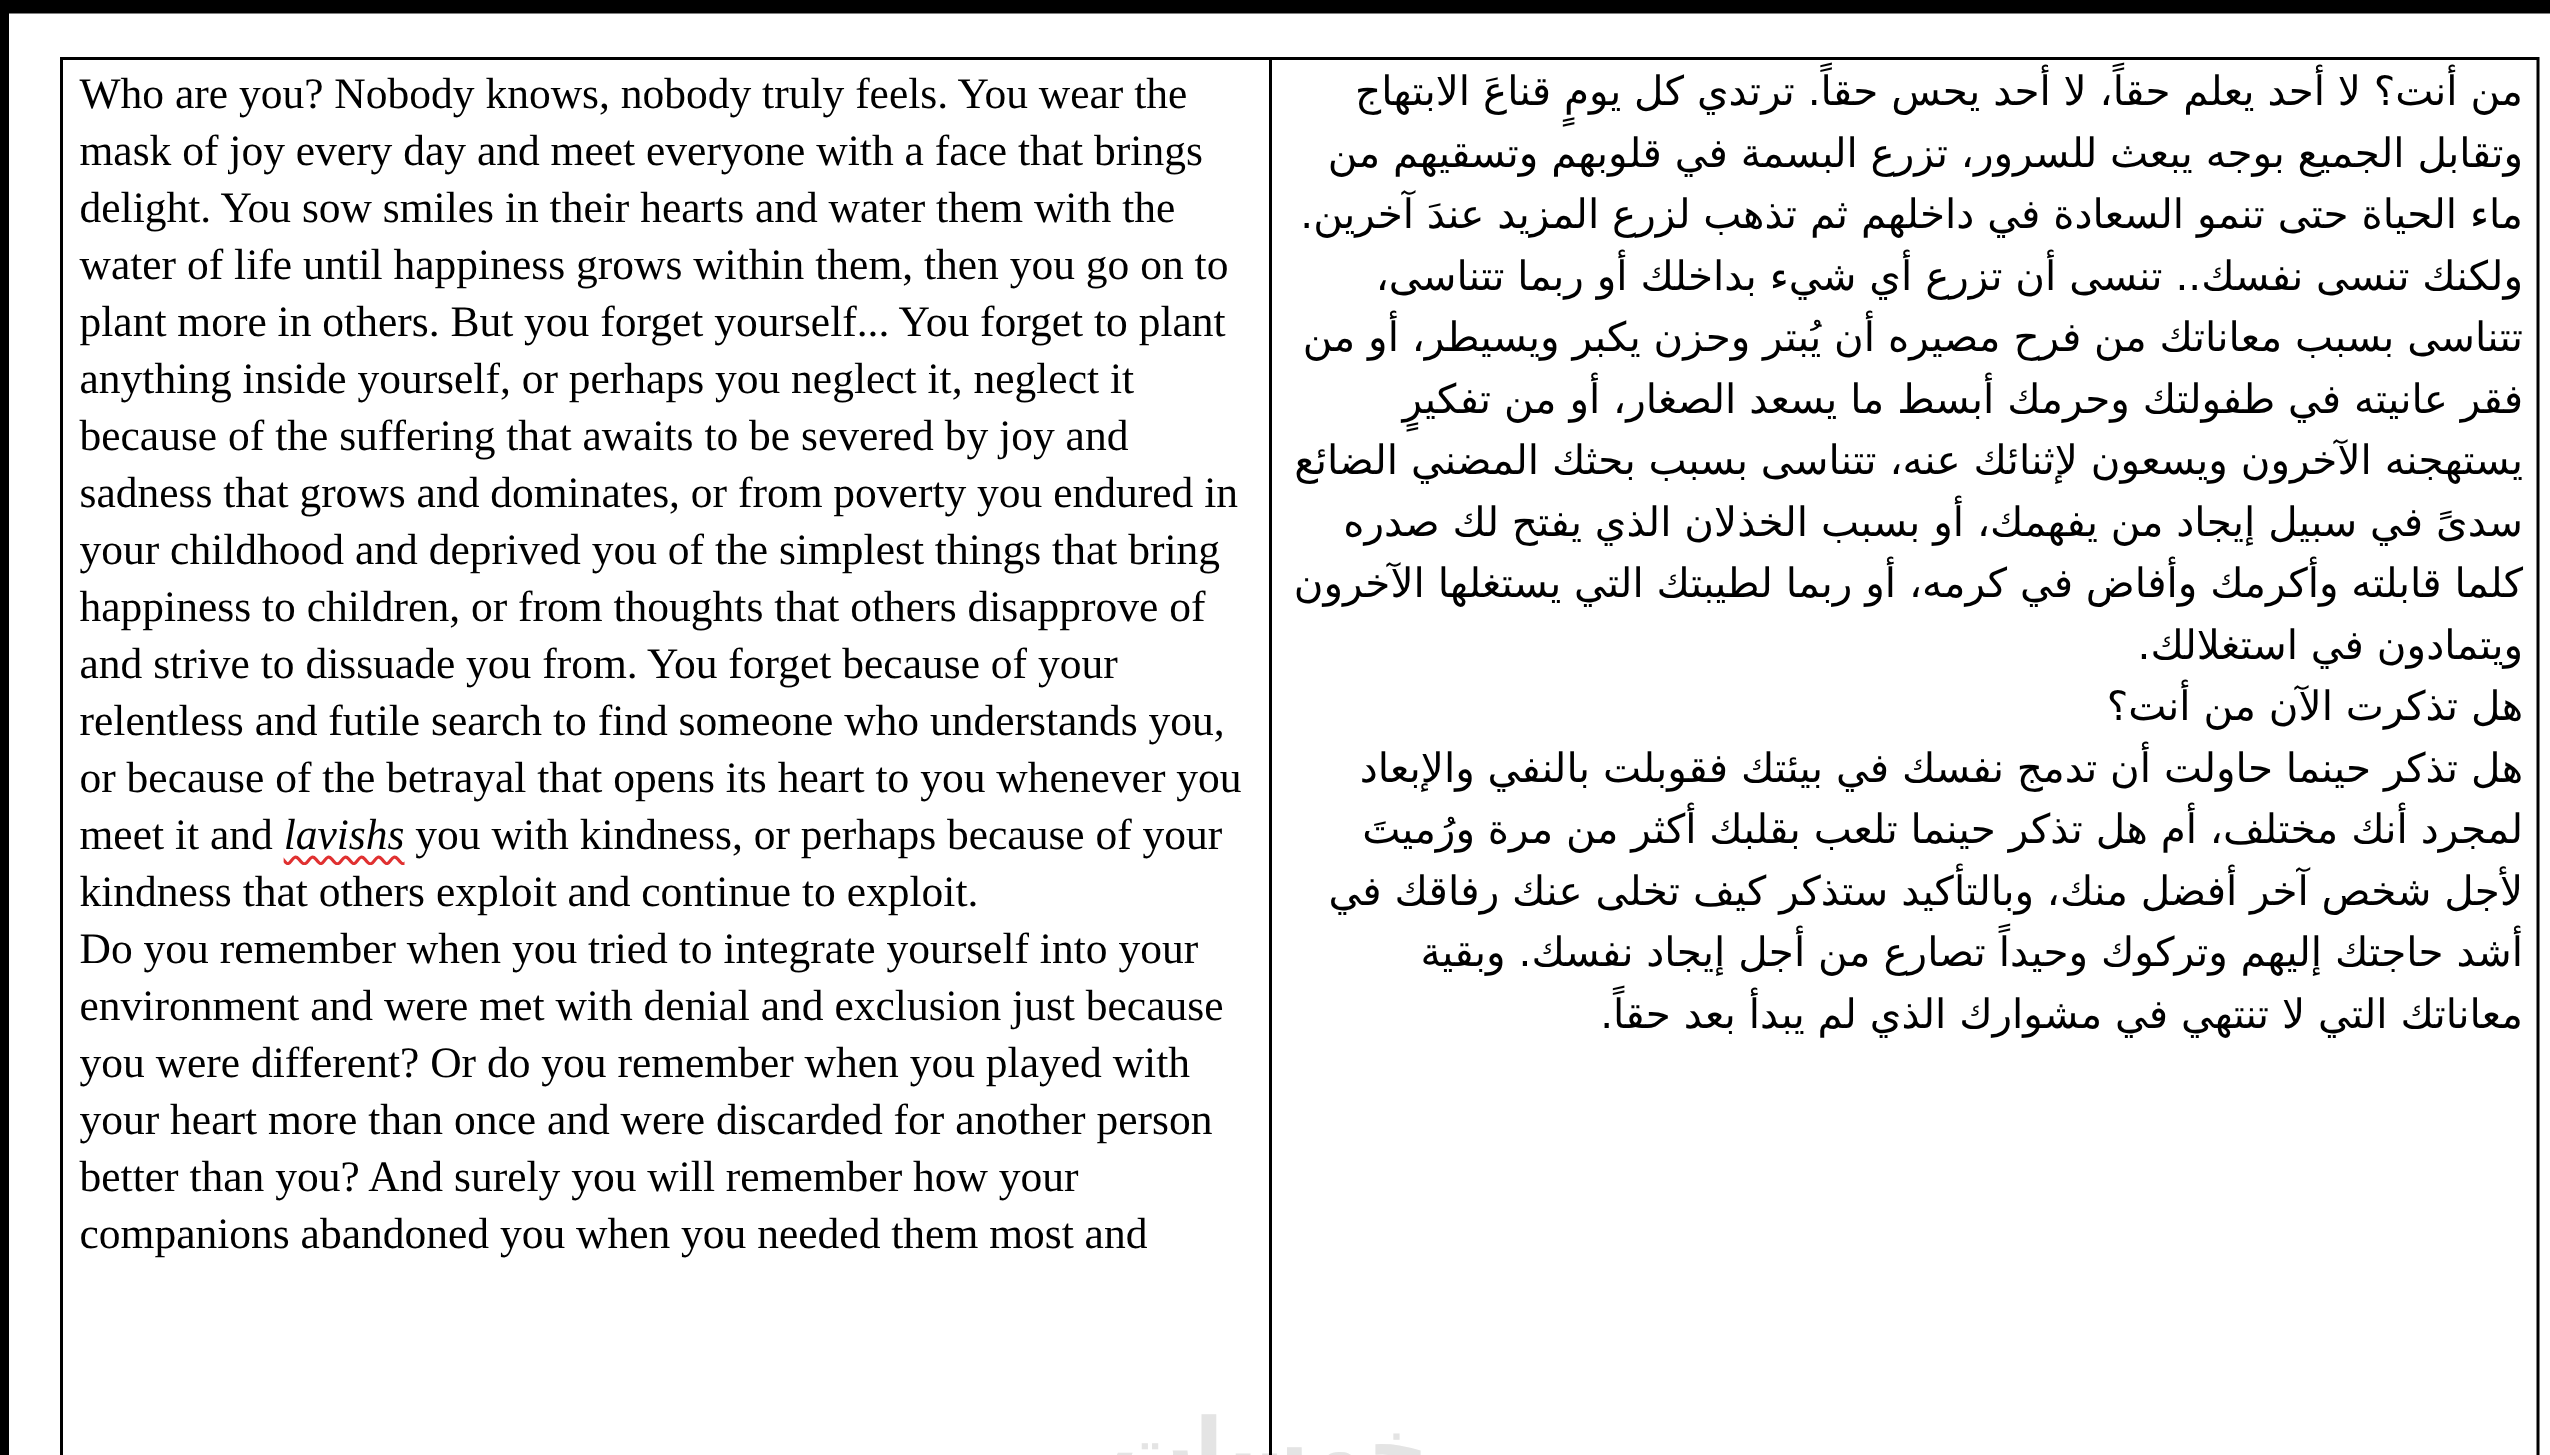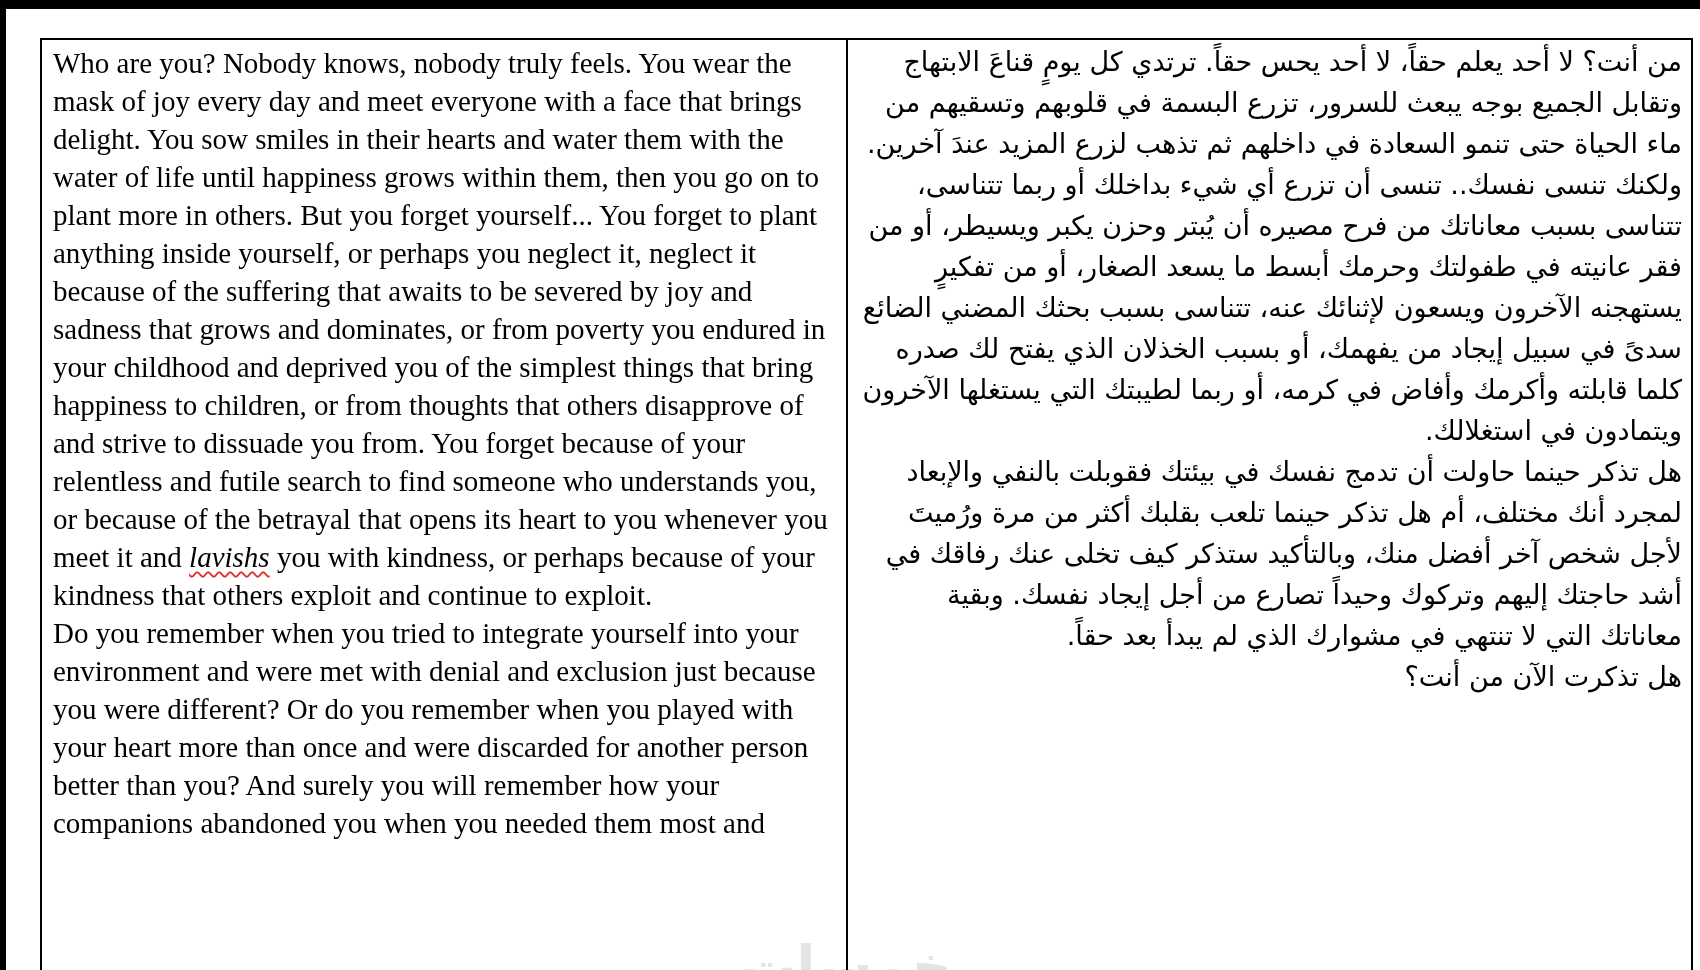--- a/index.html
+++ b/index.html
@@ -82,19 +82,19 @@
 
   <div class="table">
 
     <div class="cell cell-en" dir="ltr">
       <p><span>Who are you? Nobody knows, nobody truly feels. You wear the mask of joy every day and meet everyone with a face that brings delight. You sow smiles in their hearts and water them with the water of life until happiness grows within them, then you go on to plant more in others. But you forget yourself... You forget to plant anything inside yourself, or perhaps you neglect it, neglect it because of the suffering that awaits to be severed by joy and sadness that grows and dominates, or from poverty you endured in your childhood and deprived you of the simplest things that bring happiness to children, or from thoughts that others disapprove of and strive to dissuade you from. You forget because of your relentless and futile search to find someone who understands you, or because of the betrayal that opens its heart to you whenever you meet it and </span><span class="misspell">lavishs</span><span> you with kindness, or perhaps because of your kindness that others exploit and continue to exploit.</span></p>
       <p><span>Do you remember when you tried to integrate yourself into your environment and were met with denial and exclusion just because you were different? Or do you remember when you played with your heart more than once and were discarded for another person better than you? And surely you will remember how your</span> <span>companions abandoned you when you needed them most and</span></p>
     </div>
 
     <div class="cell cell-ar" dir="rtl">
       <p>من أنت؟ لا أحد يعلم حقاً، لا أحد يحس حقاً. ترتدي كل يومٍ قناعَ الابتهاج وتقابل الجميع بوجه يبعث للسرور، تزرع البسمة في قلوبهم وتسقيهم من ماء الحياة حتى تنمو السعادة في داخلهم ثم تذهب لزرع المزيد عندَ آخرين. ولكنك تنسى نفسك.. تنسى أن تزرع أي شيء بداخلك أو ربما تتناسى، تتناسى بسبب معاناتك من فرح مصيره أن يُبتر وحزن يكبر ويسيطر، أو من فقر عانيته في طفولتك وحرمك أبسط ما يسعد الصغار، أو من تفكيرٍ يستهجنه الآخرون ويسعون لإثنائك عنه، تتناسى بسبب بحثك المضني الضائع سدىً في سبيل إيجاد من يفهمك، أو بسبب الخذلان الذي يفتح لك صدره كلما قابلته وأكرمك وأفاض في كرمه، أو ربما لطيبتك التي يستغلها الآخرون ويتمادون في استغلالك.</p>
+      <p>هل تذكرت الآن من أنت؟</p>
       <p>هل تذكر حينما حاولت أن تدمج نفسك في بيئتك فقوبلت بالنفي والإبعاد لمجرد أنك مختلف، أم هل تذكر حينما تلعب بقلبك أكثر من مرة ورُميتَ لأجل شخص آخر أفضل منك، وبالتأكيد ستذكر كيف تخلى عنك رفاقك في أشد حاجتك إليهم وتركوك وحيداً تصارع من أجل إيجاد نفسك. وبقية معاناتك التي لا تنتهي في مشوارك الذي لم يبدأ بعد حقاً.</p>
-      <p>هل تذكرت الآن من أنت؟</p>
     </div>
 
   </div>
 
 </div>
 
 </body></html>

